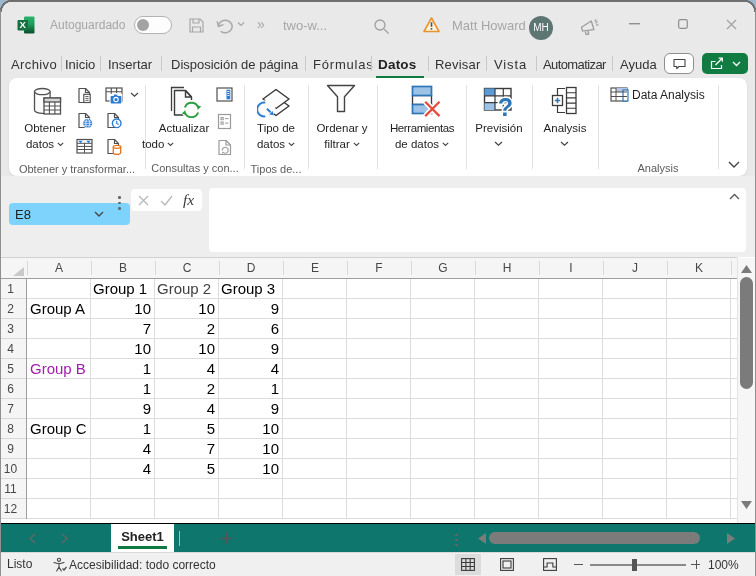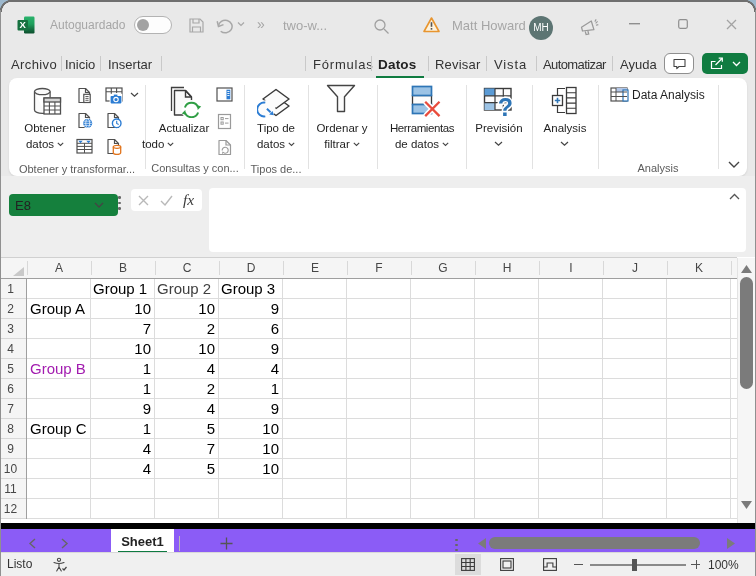--- a/index.html
+++ b/index.html
@@ -76,20 +76,21 @@
     </svg>
   <svg class="abs" style="left:726px;top:19px;" width="11" height="11" viewBox="0 0 11 11" fill="none" stroke="#a3a3a3" stroke-width="1.3">
       <path d="M1 1l9 9M10 1l-9 9"></path>
     </svg>
 </div>
 
 <div id="tabrow" class="abs" style="left:0;top:48px;width:756px;height:30px;font-size:13px;color:#333;padding-left:16px;">
   <div class="abs" style="left:11px;top:9px;letter-spacing:0.4px;">Archivo</div>
   <div class="abs" style="left:65px;top:9px;">Inicio</div>
   <div class="abs" style="left:108px;top:9px;">Insertar</div>
+  <div class="abs" style="left:171px;top:9px;">Disposición de página</div>
   <div class="abs" style="left:313px;top:9px;letter-spacing:0.8px;">Fórmulas</div>
   <div class="abs" style="left:378px;top:8.5px;font-weight:bold;color:#222;font-size:13.5px;letter-spacing:0.2px;">Datos</div>
   <div class="abs" style="left:376px;top:27.5px;width:48px;height:2.5px;background:#107c41;"></div>
   <div class="abs" style="left:435px;top:9px;letter-spacing:0.2px;">Revisar</div>
   <div class="abs" style="left:494px;top:9px;letter-spacing:0.9px;">Vista</div>
   <div class="abs" style="left:543px;top:9px;letter-spacing:-0.6px;">Automatizar</div>
   <div class="abs" style="left:620px;top:9px;">Ayuda</div>
 
   <div class="abs" style="left:61px;top:8px;width:1px;height:15px;background:#c9c9c9;"></div>
   <div class="abs" style="left:100px;top:8px;width:1px;height:15px;background:#c9c9c9;"></div>
@@ -299,21 +300,21 @@
   <div class="abs" style="left:623px;top:10px;font-size:12px;color:#1f1f1f;">Data Analysis</div>
   <div class="abs" style="left:589px;top:84px;width:120px;text-align:center;font-size:11px;color:#5c5c5c;">Analysis</div>
 
   <svg class="abs" style="left:719px;top:83px;" width="12" height="8" viewBox="0 0 12 8" fill="none" stroke="#444" stroke-width="1.4">
     <path d="M1 1l5 5 5-5"></path>
   </svg>
 </div>
 
 <div id="fbar" class="abs" style="left:0;top:176px;width:756px;height:81px;background:#eeeeee;">
 
-  <div class="abs" style="left:9px;top:18px;width:109px;height:22px;background:#15803d;border-radius:4px;">
+  <div class="abs" style="left:9px;top:27px;width:121px;height:22px;background:#7dd3fc;border-radius:4px;">
     <div class="abs" style="left:6px;top:4px;font-size:13px;color:#222;">E8</div>
     <svg class="abs" style="left:85px;top:8px;" width="10" height="7" viewBox="0 0 10 7" fill="none" stroke="#444" stroke-width="1.3">
         <path d="M1 1l4 4 4-4"></path>
       </svg>
   </div>
 
   <div class="abs" style="left:118px;top:17px;color:#666;font-size:13px;letter-spacing:0;line-height:6px;">
     <div style="margin:3px 0;width:2.5px;height:2.5px;border-radius:50%;background:#666;"></div>
     <div style="margin:3px 0;width:2.5px;height:2.5px;border-radius:50%;background:#666;"></div>
     <div style="margin:3px 0;width:2.5px;height:2.5px;border-radius:50%;background:#666;"></div>
@@ -391,21 +392,21 @@
   <div class="abs" style="left:737px;top:1px;width:19px;height:265px;background:#f6f6f6;border-left:1px solid #e3e3e3;box-sizing:border-box;"></div>
   <svg class="abs" style="left:741px;top:8px;" width="11" height="8" viewBox="0 0 11 8">
       <path d="M5.5 0L11 8H0z" fill="#7b7b7b"></path>
     </svg>
   <div class="abs" style="left:740px;top:20px;width:13px;height:112px;background:#7b7b7b;border-radius:6.5px;"></div>
   <svg class="abs" style="left:741px;top:244px;" width="11" height="8" viewBox="0 0 11 8">
       <path d="M5.5 8L0 0h11z" fill="#7b7b7b"></path>
     </svg>
 </div>
 
-<div id="sheetbar" class="abs" style="left:0;top:523px;width:756px;height:29px;background:#8b5cf6;border-top:6px solid #000000;box-sizing:border-box;">
+<div id="sheetbar" class="abs" style="left:0;top:523px;width:756px;height:29px;background:#0f766e;border-top:1px solid #000000;box-sizing:border-box;">
   <svg class="abs" style="left:28px;top:9px;" width="9" height="11" viewBox="0 0 9 11" fill="none" stroke="#666" stroke-width="1.4">
       <path d="M7 1L2 5.5 7 10"></path>
     </svg>
   <svg class="abs" style="left:60px;top:9px;" width="9" height="11" viewBox="0 0 9 11" fill="none" stroke="#666" stroke-width="1.4">
       <path d="M2 1l5 4.5L2 10"></path>
     </svg>
 
   <div class="abs" style="left:111px;top:0;width:63px;height:28px;background:#fff;">
     <div class="abs" style="left:0;top:5px;width:63px;text-align:center;font-size:13px;font-weight:bold;color:#222;">Sheet1</div>
     <div class="abs" style="left:7px;top:22px;width:49px;height:3px;background:#0e7a41;"></div>
@@ -431,20 +432,21 @@
 </div>
 
 <div id="statusbar" class="abs" style="left:0;top:552px;width:756px;height:24px;background:#f0f0f0;border-top:1px solid #d9d9d9;box-sizing:border-box;font-size:12px;color:#333;">
   <div class="abs" style="left:7px;top:4px;">Listo</div>
 
   <svg class="abs" style="left:52px;top:4px;" width="15" height="15" viewBox="0 0 15 15" fill="none" stroke="#444" stroke-width="1.1">
     <circle cx="7" cy="2.8" r="1.6"></circle>
     <path d="M2 5.5c3 1.2 7 1.2 10 0M7 7v3M7 10l-2.3 4M7 10l2.3 4" stroke-linecap="round"></path>
     <path d="M10.5 11.5l1.5 1.5 2.5-3" stroke="#444" stroke-width="1.2"></path>
   </svg>
+  <div class="abs" style="left:69px;top:5px;">Accesibilidad: todo correcto</div>
 
   <div class="abs" style="left:455px;top:1px;width:26px;height:21px;background:#dcdcdc;"></div>
   <svg class="abs" style="left:461px;top:5px;" width="14" height="13" viewBox="0 0 14 13" fill="none" stroke="#3b3b3b" stroke-width="1.1">
     <rect x="0.6" y="0.6" width="12.8" height="11.8"></rect>
     <path d="M0.6 4.5h12.8M0.6 8.5h12.8M4.9 0.6v11.8M9.2 0.6v11.8"></path>
   </svg>
   <svg class="abs" style="left:500px;top:5px;" width="14" height="13" viewBox="0 0 14 13" fill="none" stroke="#3b3b3b" stroke-width="1.1">
     <rect x="0.6" y="0.6" width="12.8" height="11.8"></rect>
     <rect x="3" y="3" width="8" height="7"></rect>
   </svg>

